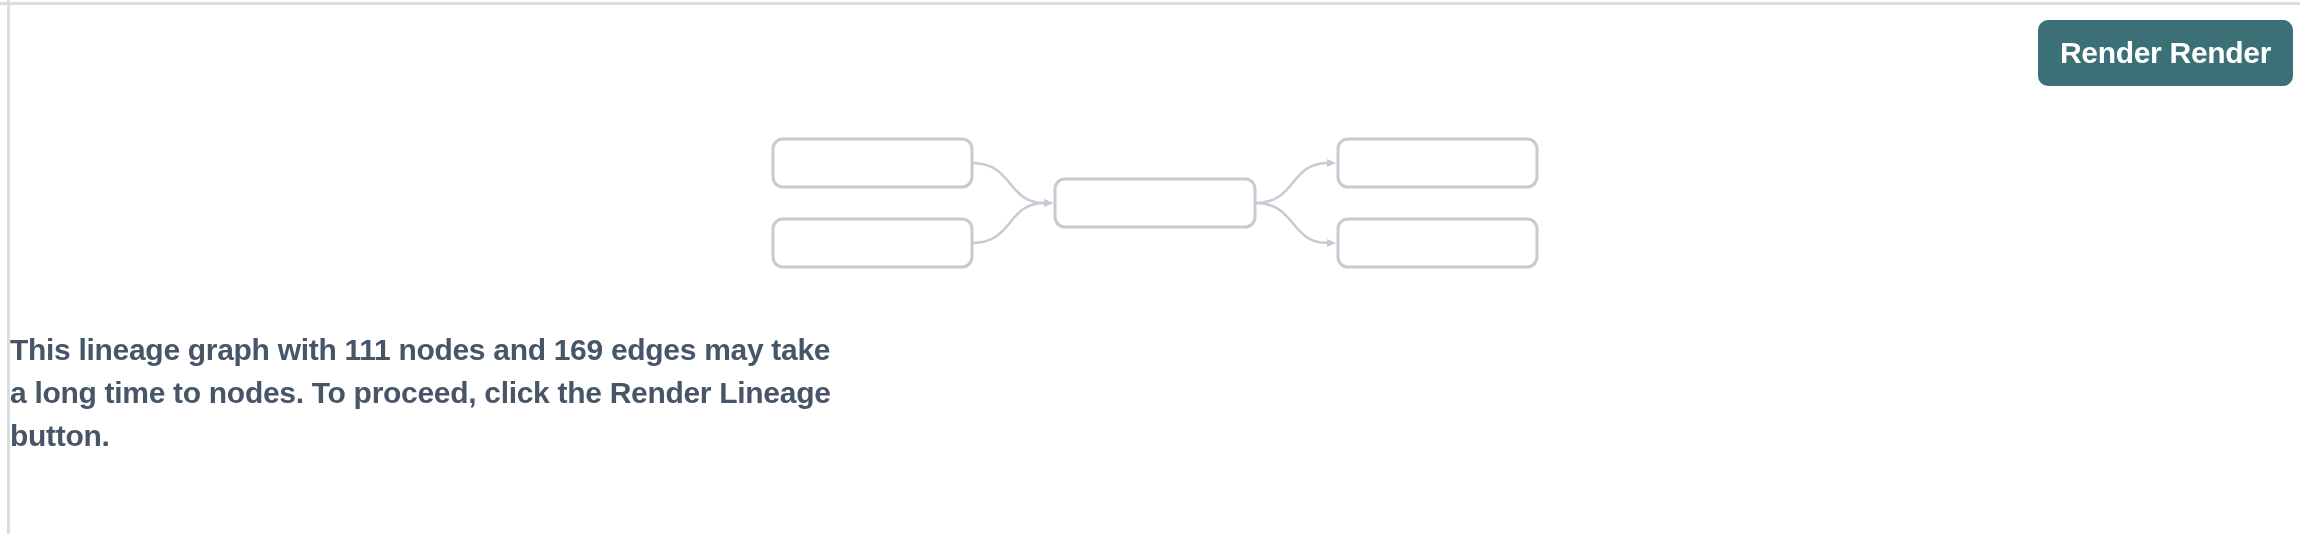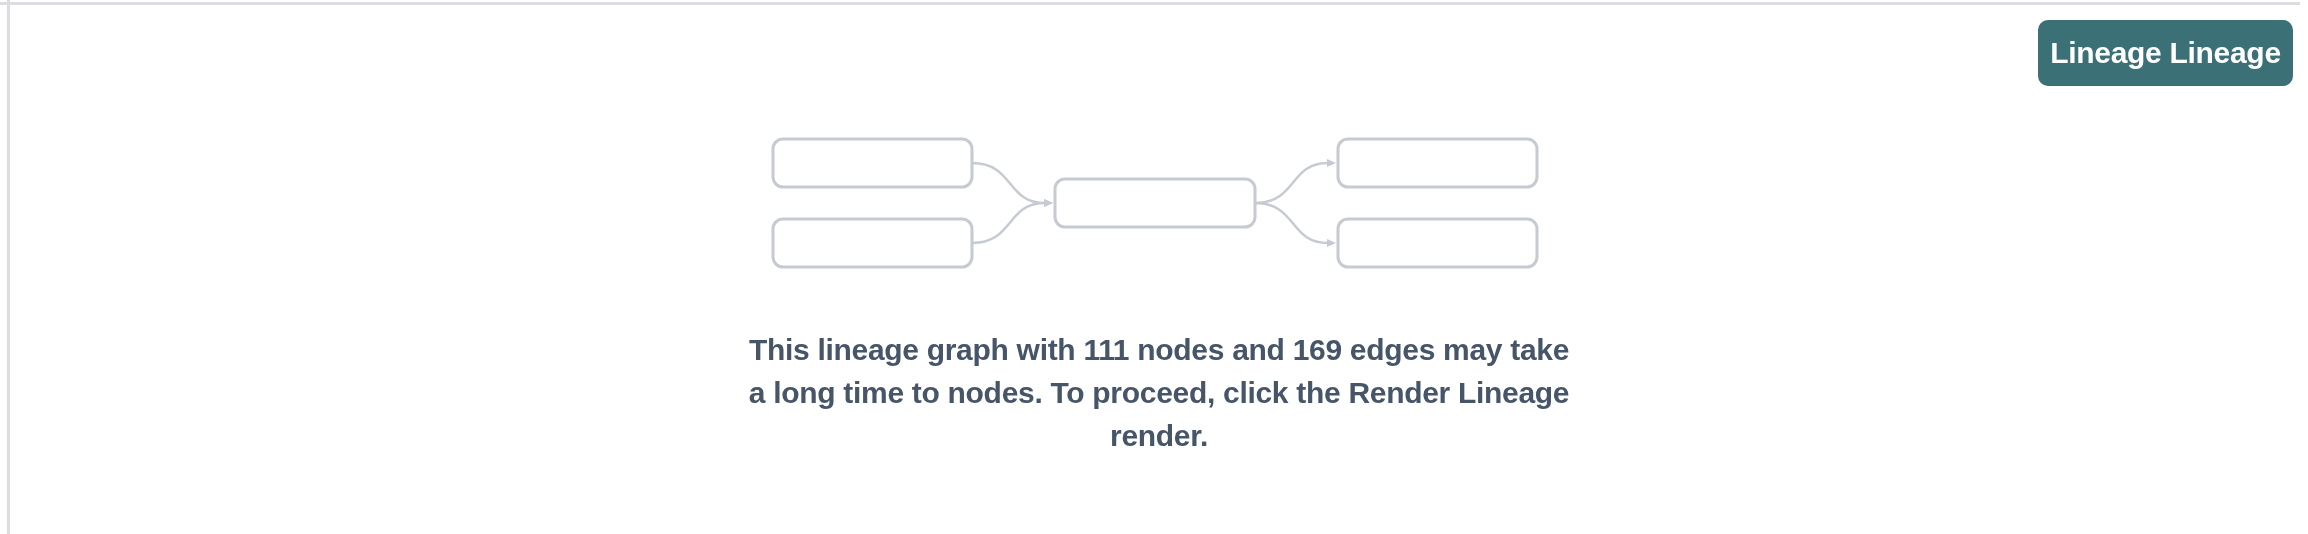--- a/index.html
+++ b/index.html
@@ -54,35 +54,34 @@
     left: 740px;
     top: 120px;
     width: 830px;
     height: 170px;
   }
   .message {
     position: absolute;
     left: 10px;
     right: 0;
     top: 328px;
-    text-align: center;
     color: #475569;
     font-weight: bold;
     font-size: 30px;
     line-height: 43px;
     letter-spacing: -0.3px;
   }
 </style>
 </head>
 <body>
 
 <div class="top-border"></div>
 <div class="left-divider"></div>
 
-<button class="render-btn">Lineage Lineage</button>
+<button class="render-btn">Render Render</button>
 
 <svg class="graphic" viewBox="0 0 830 170" xmlns="http://www.w3.org/2000/svg">
   <defs>
     <marker id="arrow" markerUnits="userSpaceOnUse" markerWidth="12" markerHeight="12" refX="1" refY="5" orient="auto">
       <path d="M0,1 L9,5 L0,9 Z" fill="#c6cad3"></path>
     </marker>
   </defs>
   <g fill="none" stroke="#c6cad3" stroke-width="2.5">
     <path d="M 232 43 C 274 43 266 83 305 83" marker-end="url(#arrow)"></path>
     <path d="M 232 123 C 274 123 266 83 305 83" marker-end="url(#arrow)"></path>
@@ -94,14 +93,14 @@
     <rect x="33" y="99" width="199" height="48" rx="10"></rect>
     <rect x="315" y="59" width="200" height="48" rx="10"></rect>
     <rect x="598" y="19" width="199" height="48" rx="10"></rect>
     <rect x="598" y="99" width="199" height="48" rx="10"></rect>
   </g>
 </svg>
 
 <div class="message">
   <div>This lineage graph with 111 nodes and 169 edges may take</div>
   <div>a long time to nodes. To proceed, click the Render Lineage</div>
-  <div>render.</div>
+  <div>button.</div>
 </div>
 
 </body></html>

